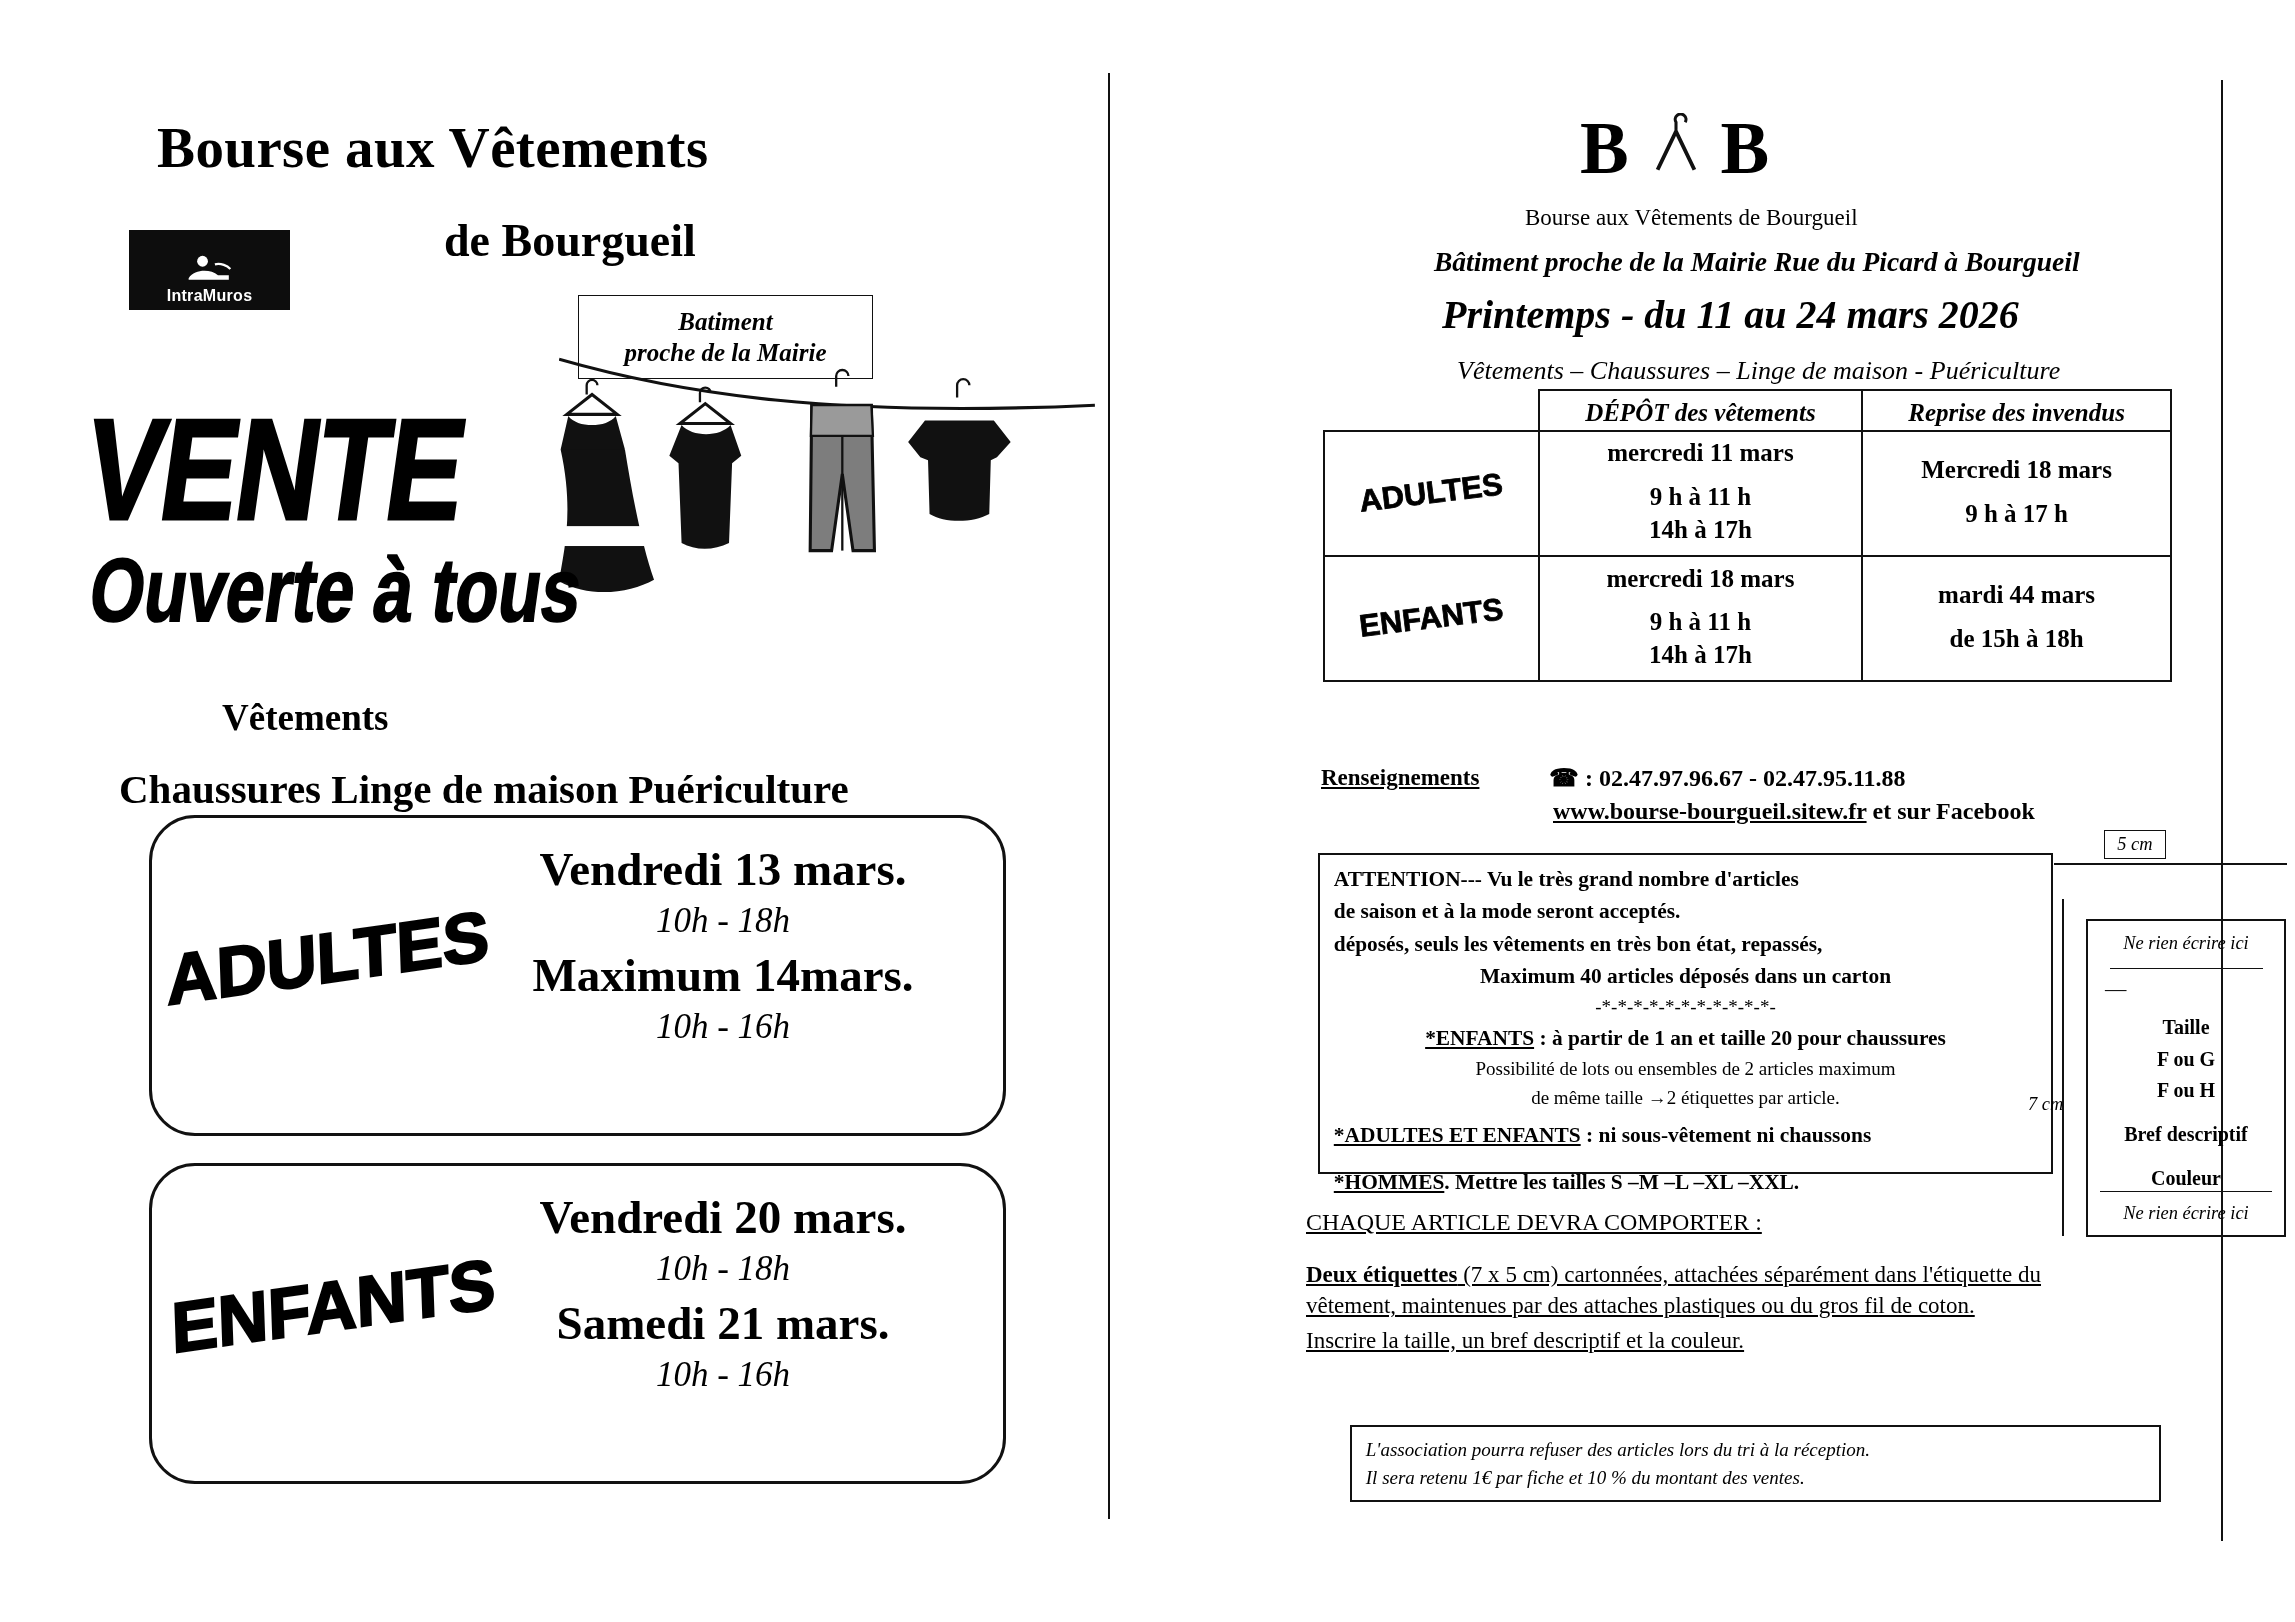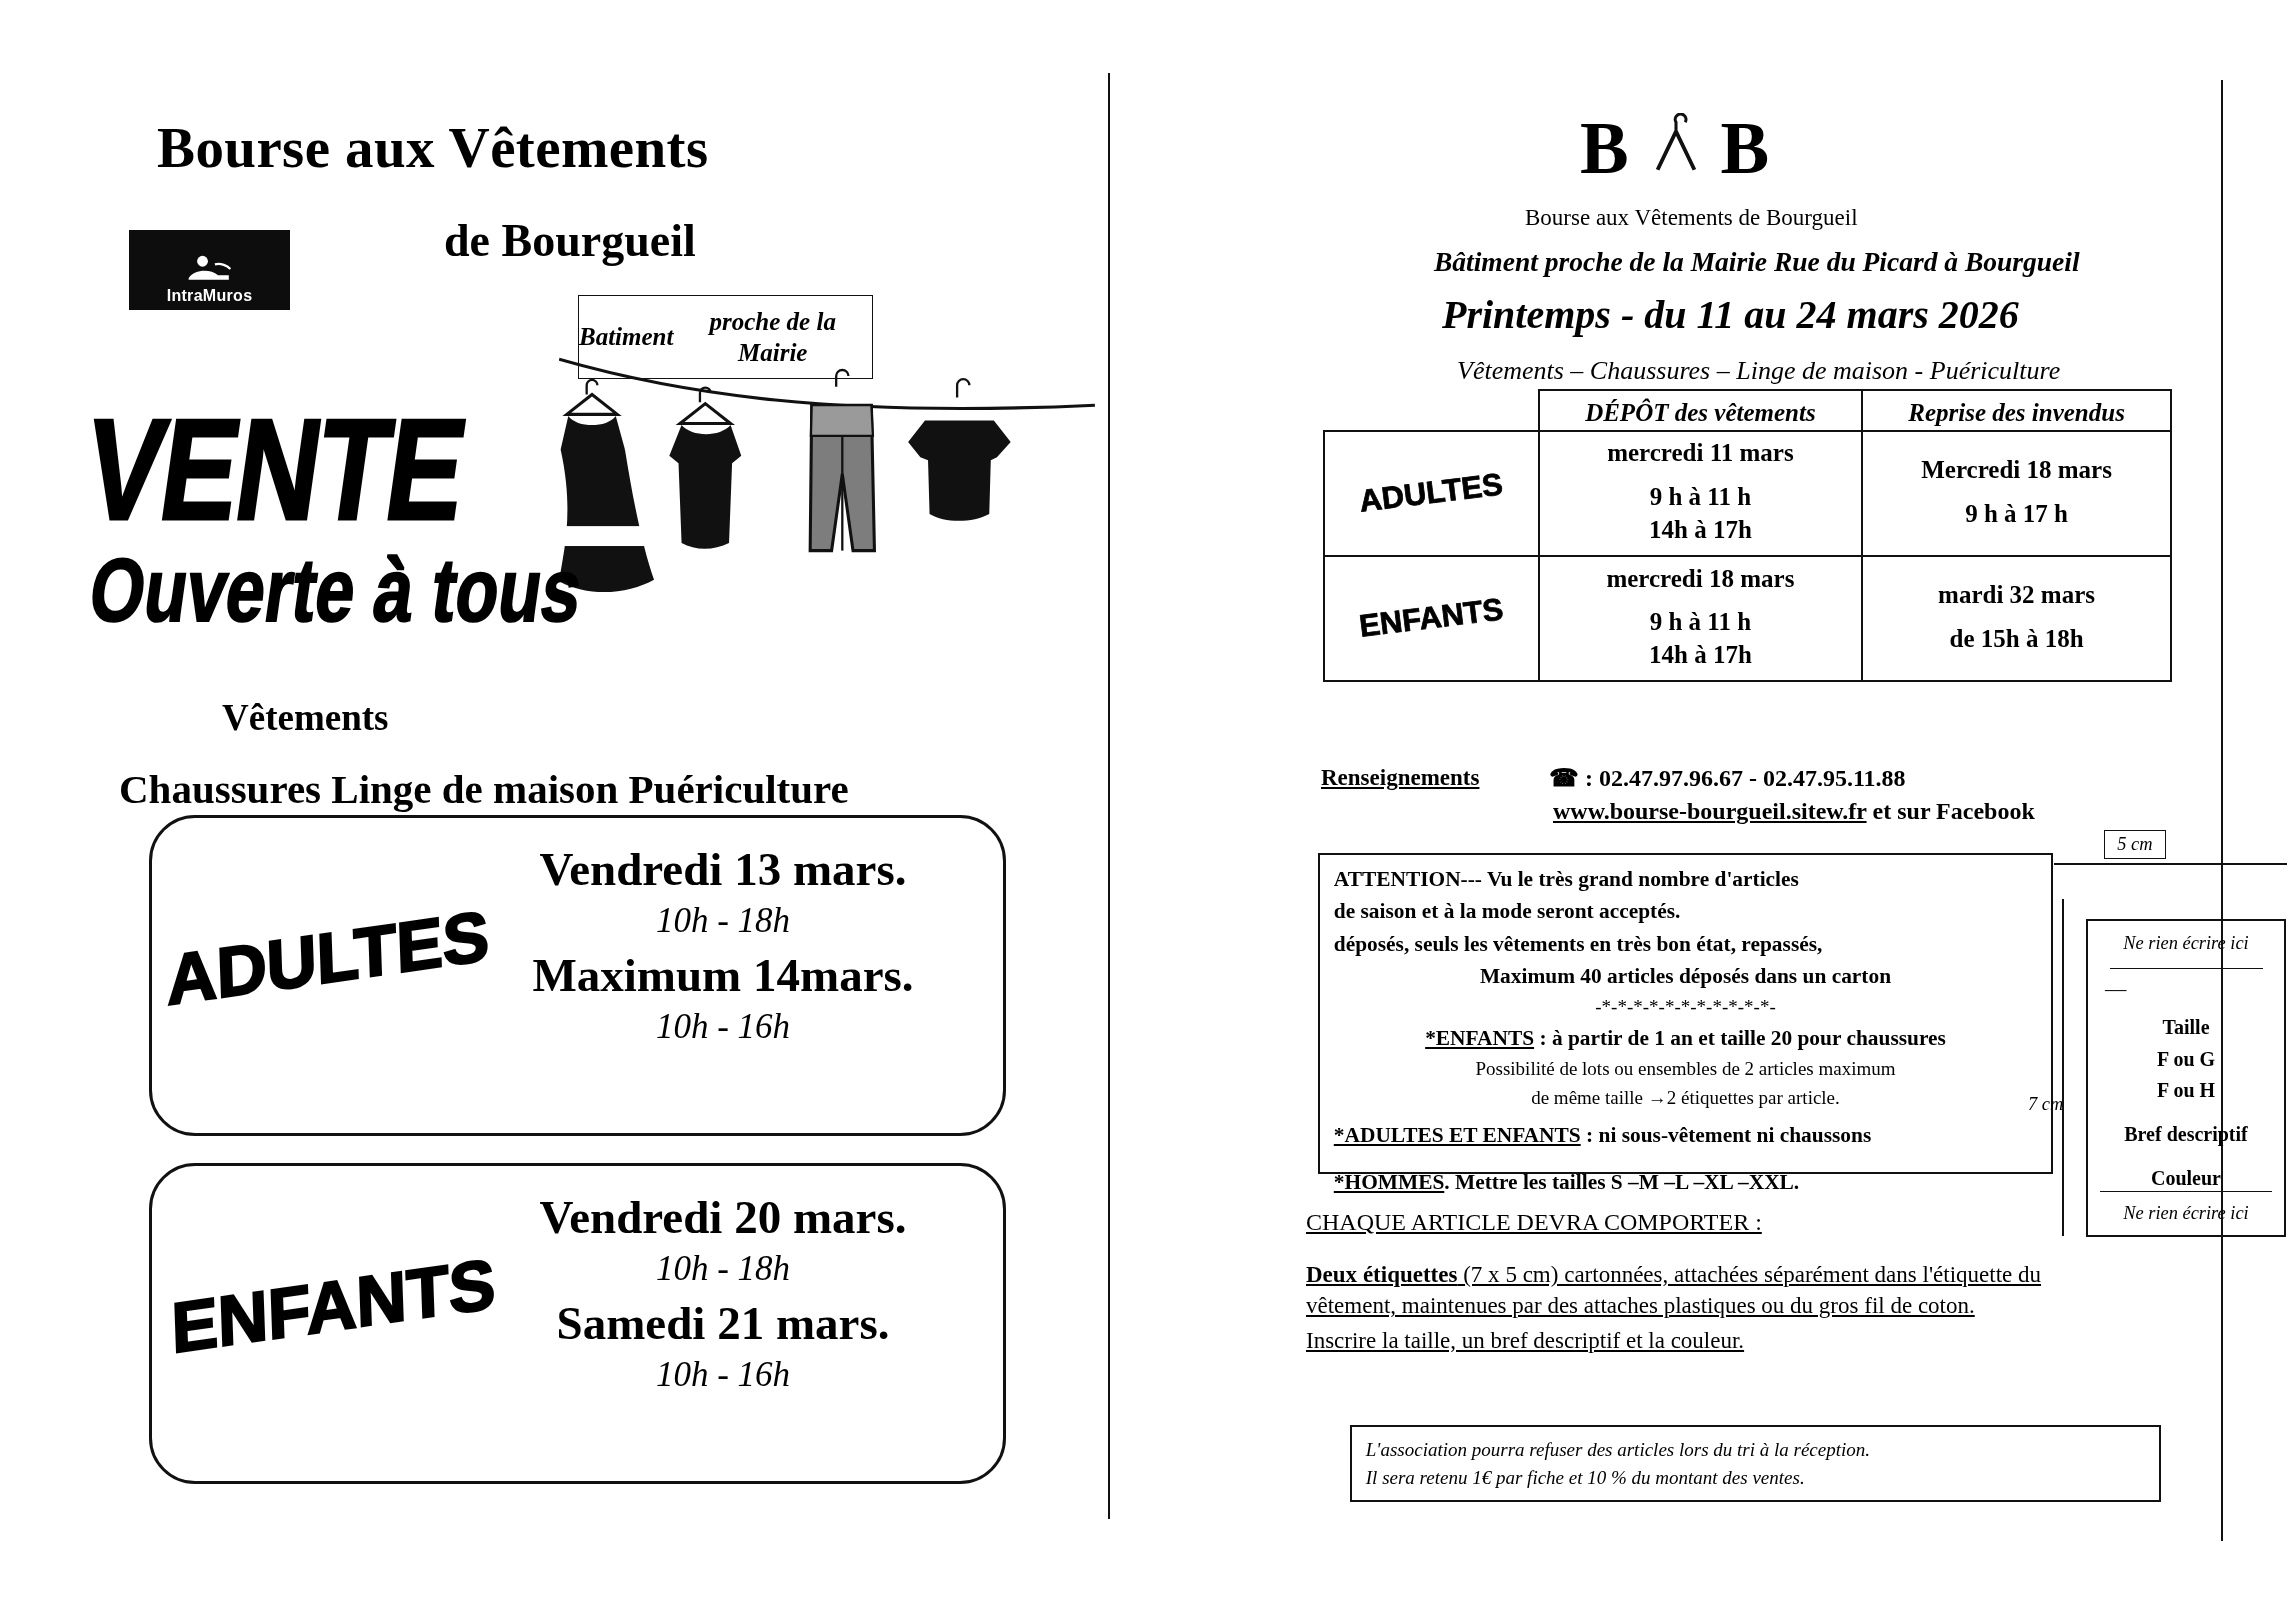--- a/index.html
+++ b/index.html
@@ -87,21 +87,21 @@
     letter-spacing: 0.3px;
   }
 
   .batiment-box {
     position: absolute;
     left: 578px; top: 295px;
     width: 295px; height: 84px;
     border: 1.5px solid #111;
     box-sizing: border-box;
     display: flex;
-    flex-direction: row;
+    flex-direction: column;
     align-items: center;
     justify-content: center;
     font-style: italic;
     font-weight: bold;
     font-size: 25px;
     line-height: 1.25;
     text-align: center;
   }
 
   .vente {
@@ -547,21 +547,21 @@
         <tr>
           <td>
             <span class="rowlabel">ENFANTS</span>
           </td>
           <td>
             <span class="cell-day">mercredi 18 mars</span>
             <span class="cell-hours" style="white-space:pre-line">9 h à 11 h
 14h à 17h</span>
           </td>
           <td>
-            <span class="cell-day">mardi 32 mars</span>
+            <span class="cell-day">mardi 44 mars</span>
             <span class="cell-hours">de  15h à 18h</span>
           </td>
         </tr>
       </tbody>
     </table>
 
     <div class="renseign">Renseignements</div>
     <div class="phones">
       <span>☎</span>
       <span>: 02.47.97.96.67  -  02.47.95.11.88</span>

